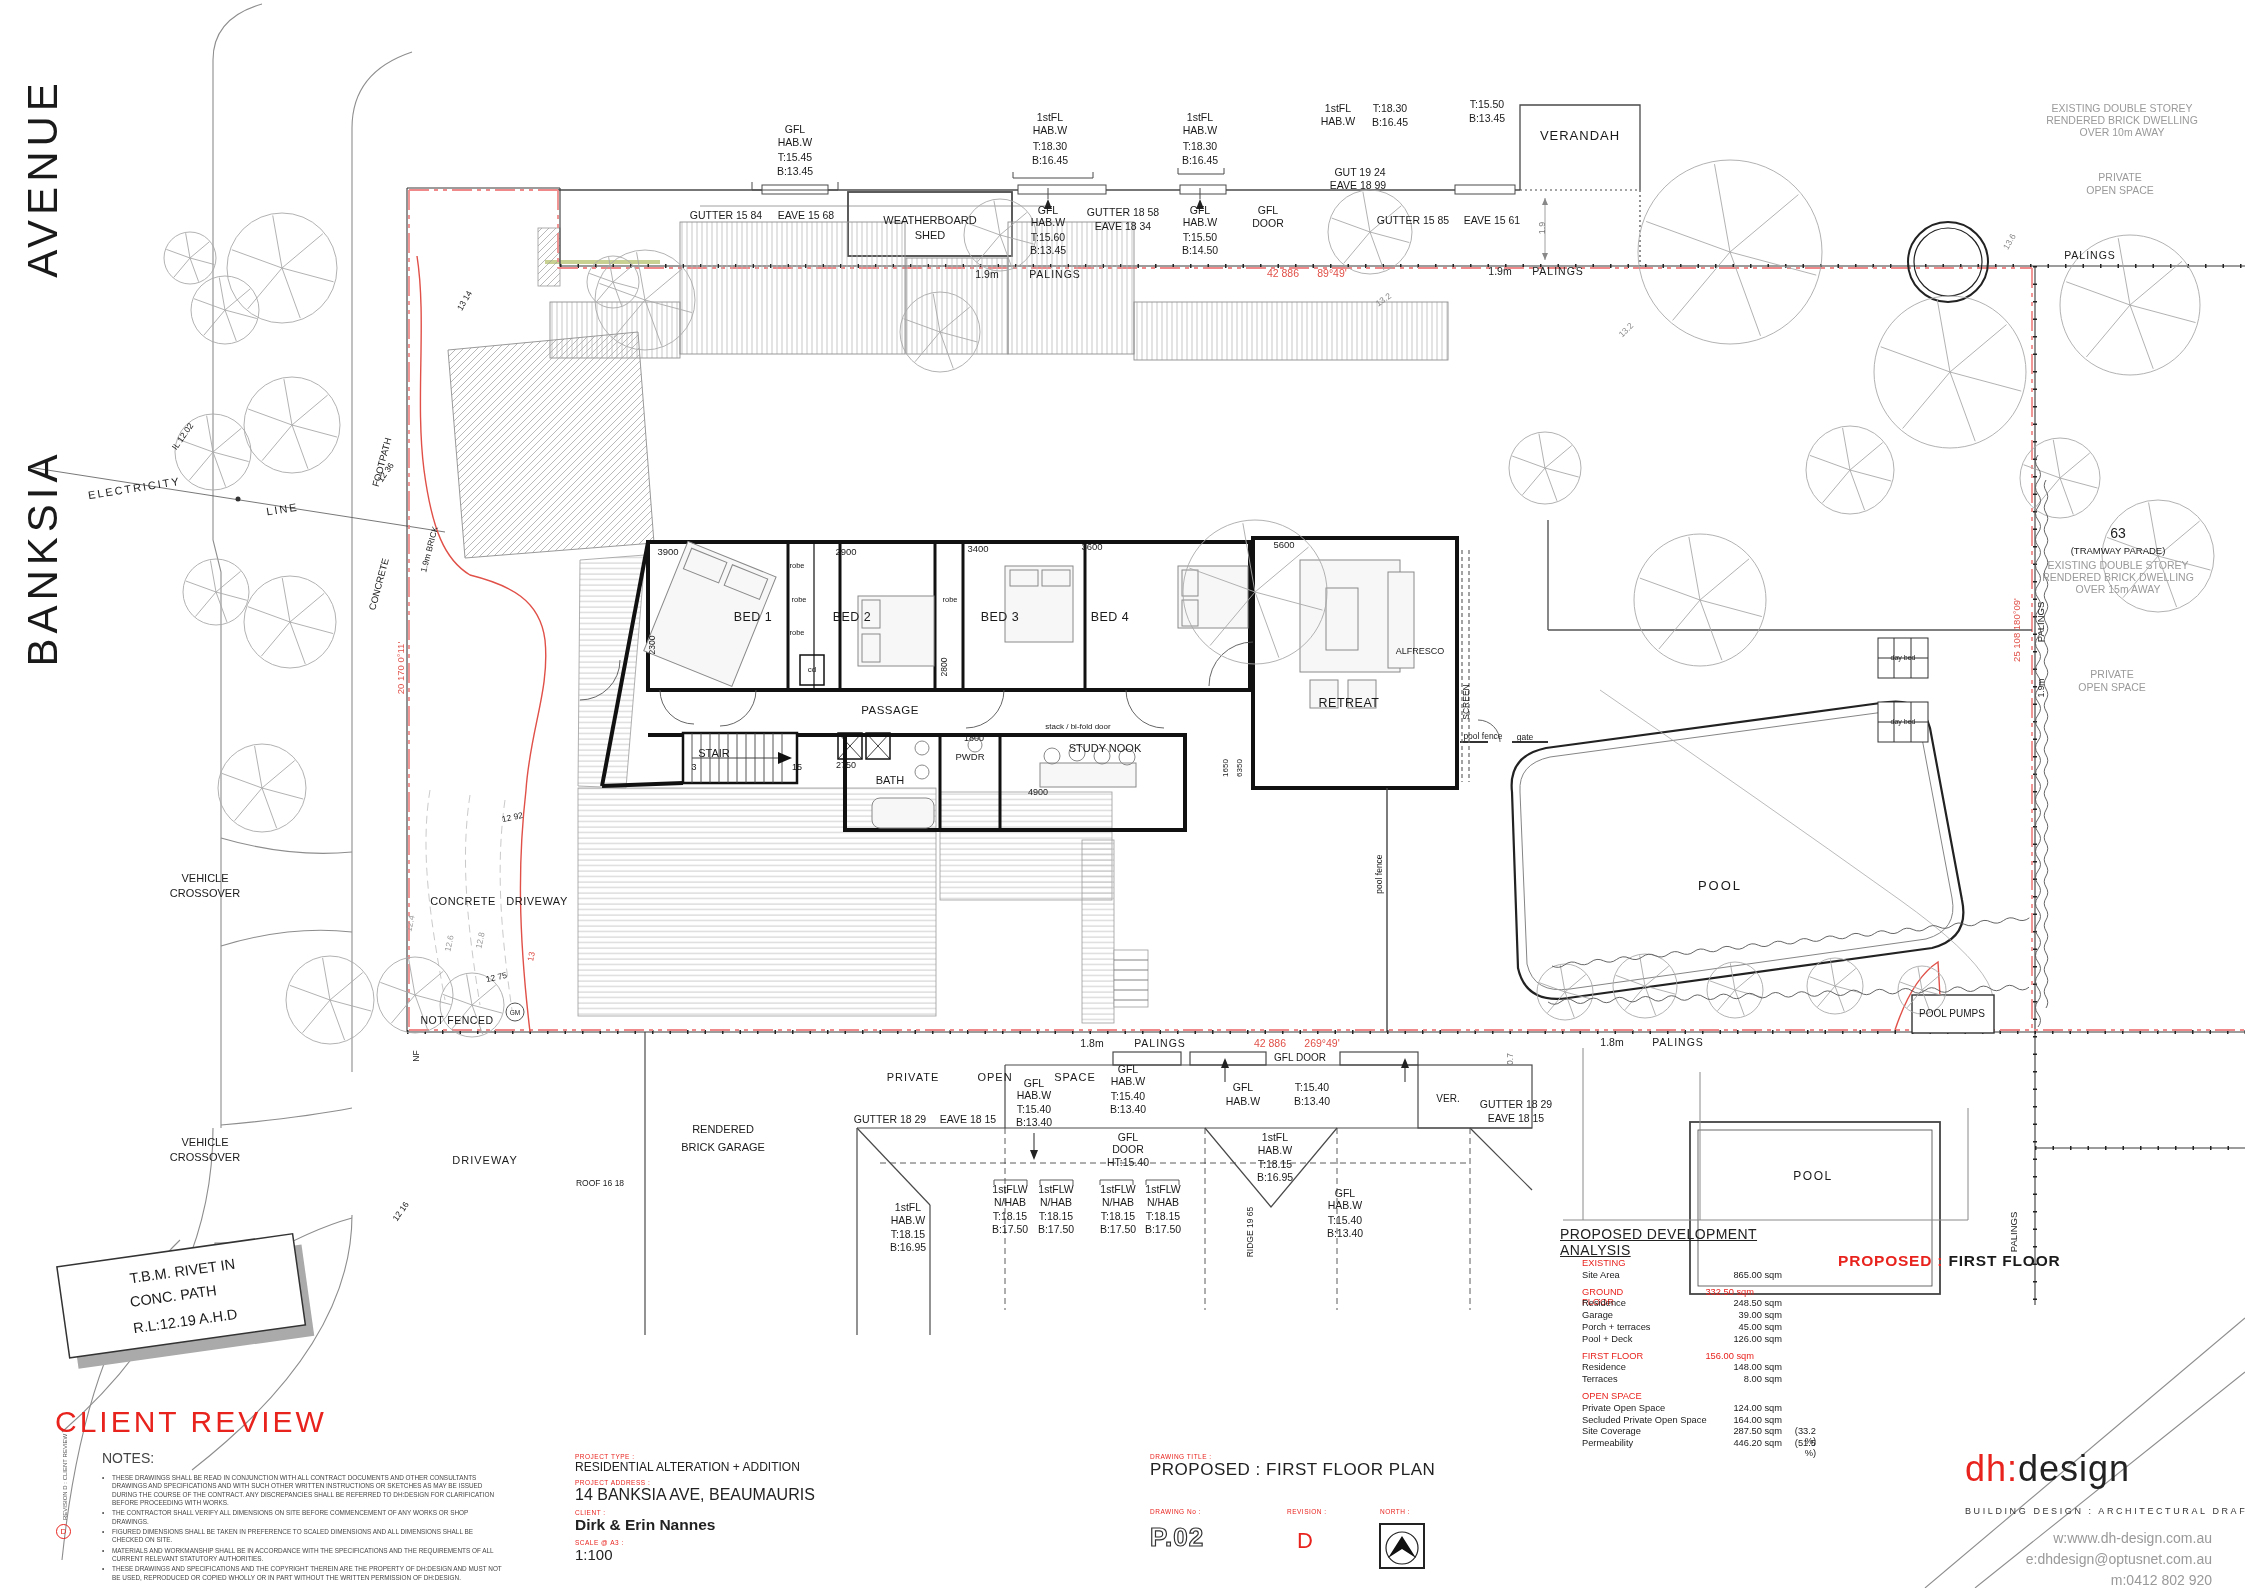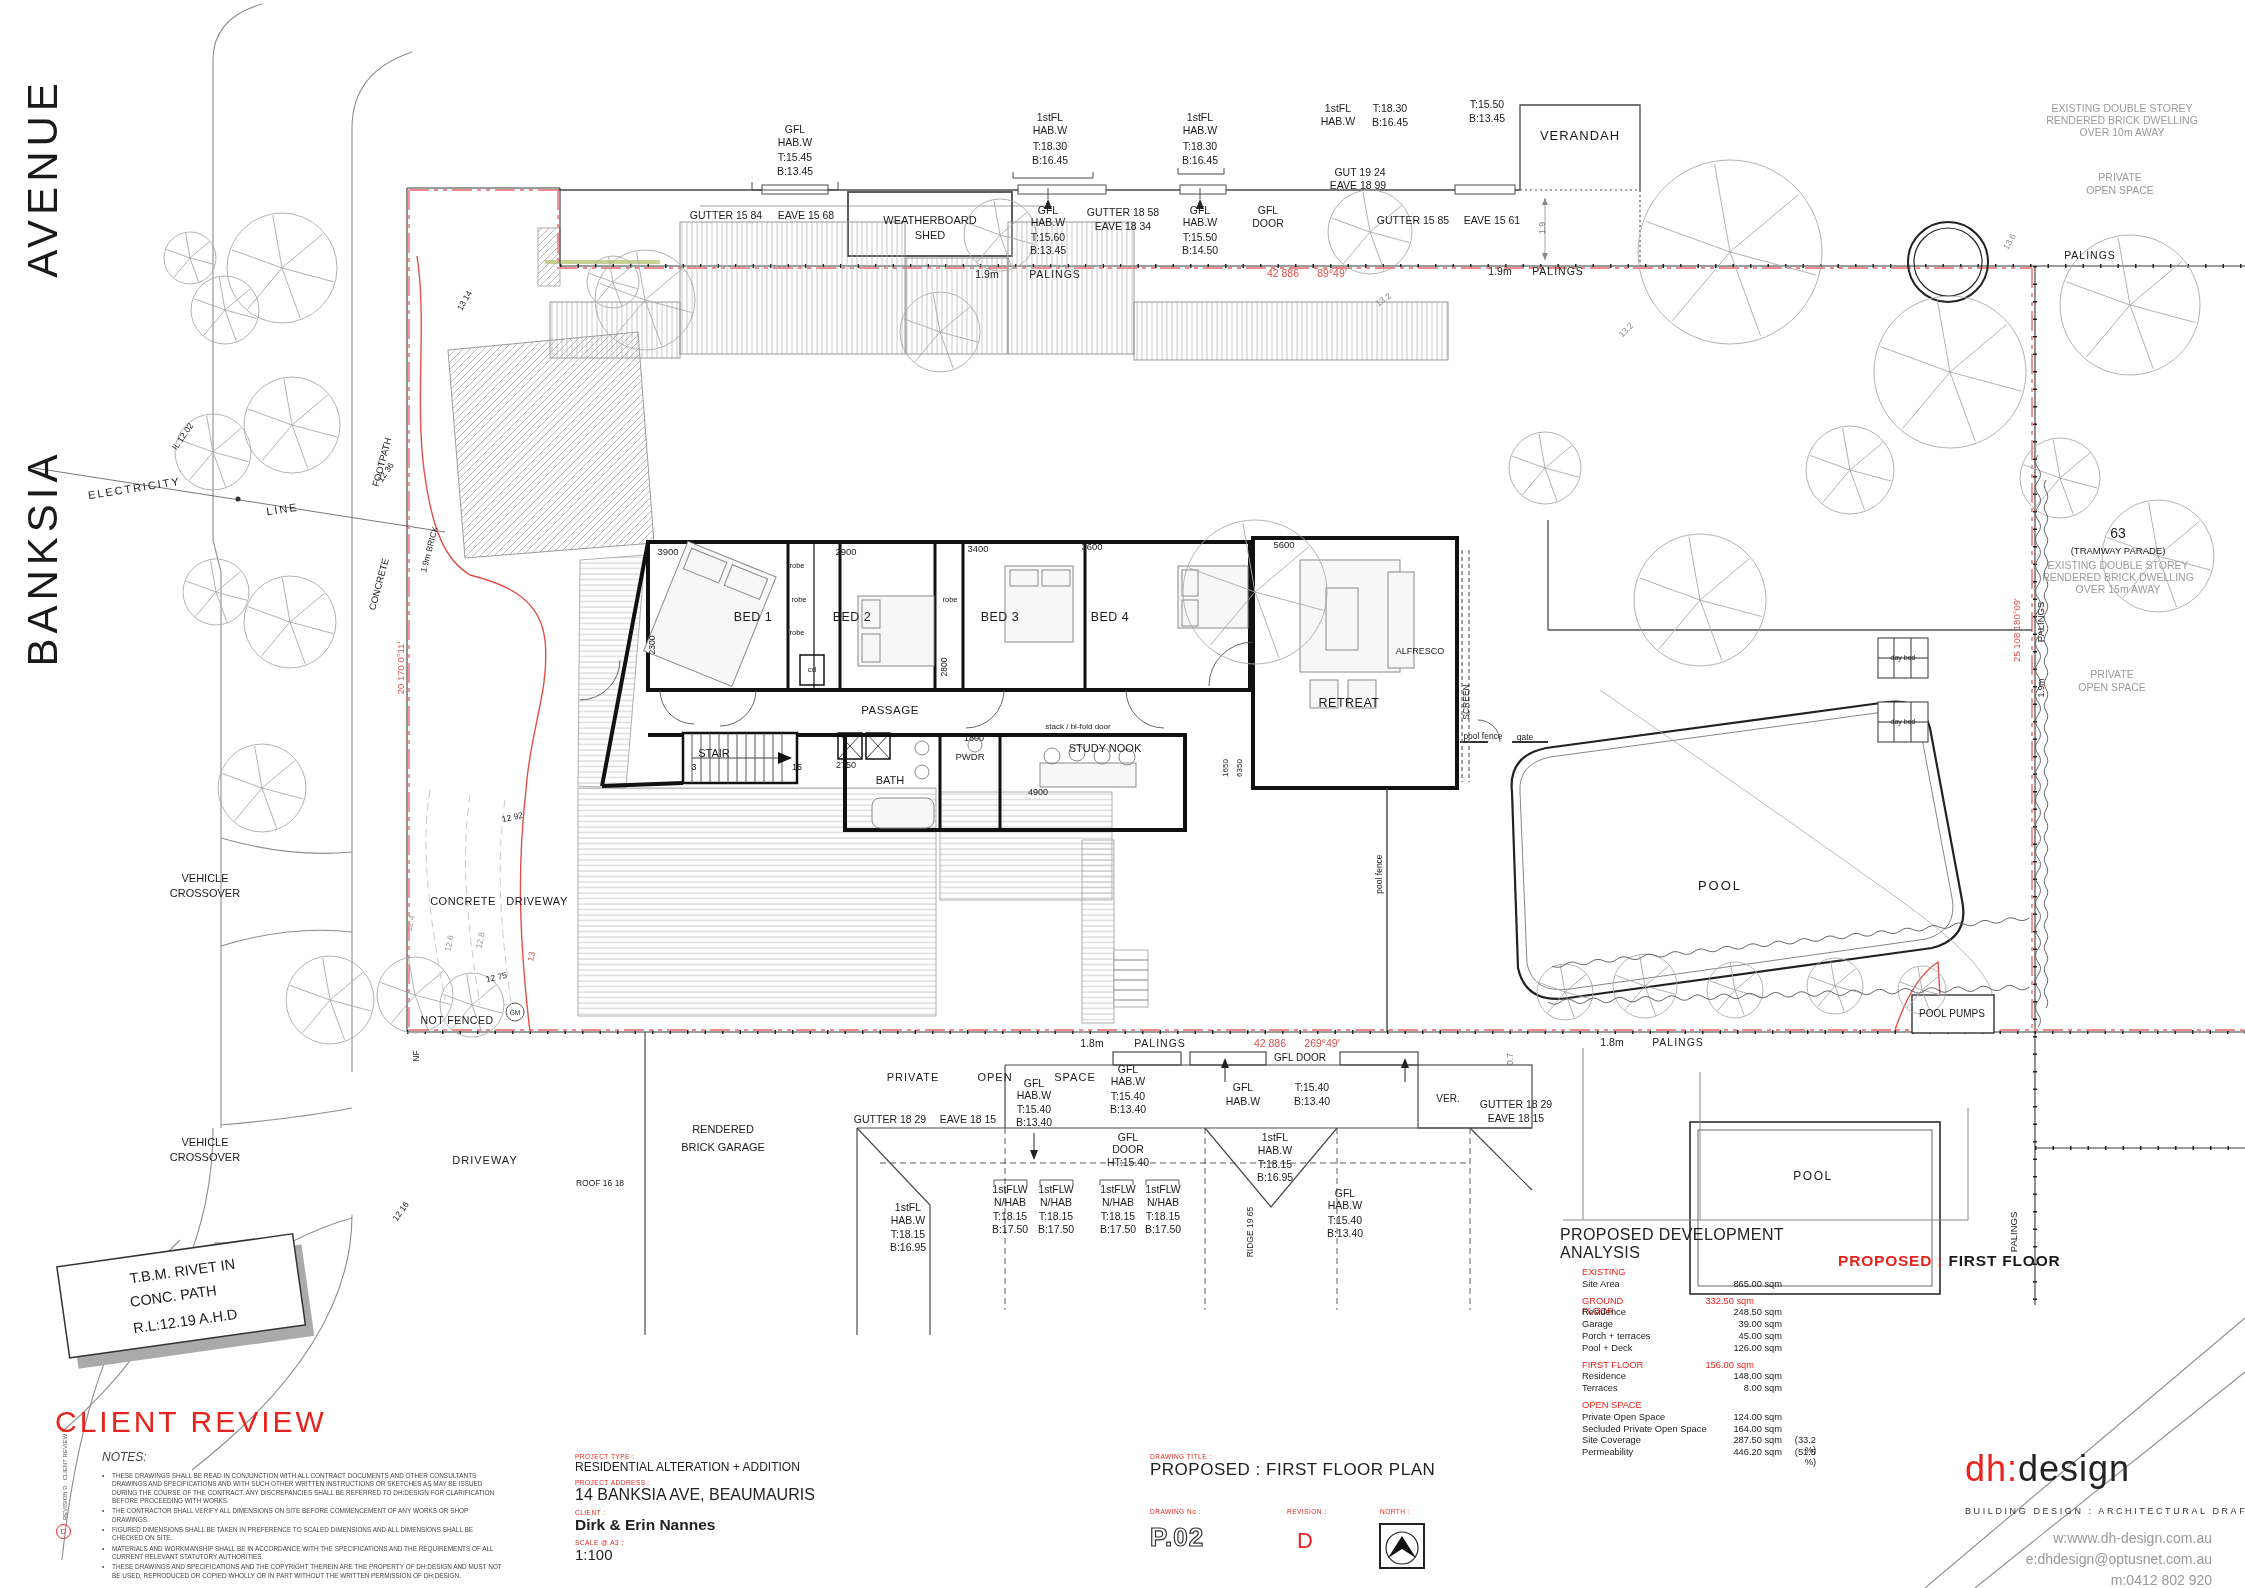--- a/index.html
+++ b/index.html
@@ -6,24 +6,24 @@
   body{width:2245px;height:1588px;position:relative;background:#fff;
        font-family:"Liberation Sans",sans-serif;overflow:hidden;color:#1a1a1a;}
   svg text{font-family:"Liberation Sans",sans-serif;}
   .abs{position:absolute;}
   .redlbl{color:#e8231e;font-size:6.5px;letter-spacing:.5px;}
   .tb-val{color:#222;}
   .stamp{color:#e8231e;font-size:30px;letter-spacing:3px;}
   .notes{font-size:6.4px;line-height:1.3;color:#444;width:400px;}
   .notes li{margin-bottom:2px;list-style:none;position:relative;padding-left:10px;}
   .notes li:before{content:"\2022";position:absolute;left:0;top:0;}
-  .notes-h{font-size:12px;color:#444;margin-bottom:8px;font-style:italic;}
+  .notes-h{font-size:14px;color:#444;margin-bottom:8px;}
   .vert-rev{transform:rotate(-90deg);transform-origin:left top;font-size:6px;color:#555;white-space:nowrap;}
   .analysis{width:256px;font-size:9.3px;}
-  .analysis .ttl{font-size:16px;color:#222;letter-spacing:.4px;margin-bottom:5px;}
+  .analysis .ttl{font-size:14px;color:#222;letter-spacing:.4px;text-decoration:underline;}
   .analysis .row{display:flex;height:11.8px;align-items:baseline;padding-left:22px;}
   .analysis .row.gap{margin-top:5px;gap:28px;}
   .analysis .lab{flex:1;}
   .analysis .val{width:72px;text-align:right;}
   .analysis .pct{width:34px;text-align:right;}
   .analysis .sec .lab,.analysis .sec .val{color:#e8231e;}
   .ffl-tag{font-size:15.5px;font-weight:bold;letter-spacing:.8px;white-space:nowrap;}
   .ffl-tag .r{color:#e8231e;}
   .outline-no{font-size:26px;font-weight:bold;color:#fff;-webkit-text-stroke:1.2px #333;letter-spacing:1px;}
   .logo-line{font-size:36px;color:#222;letter-spacing:1px;white-space:nowrap;text-align:right;}

